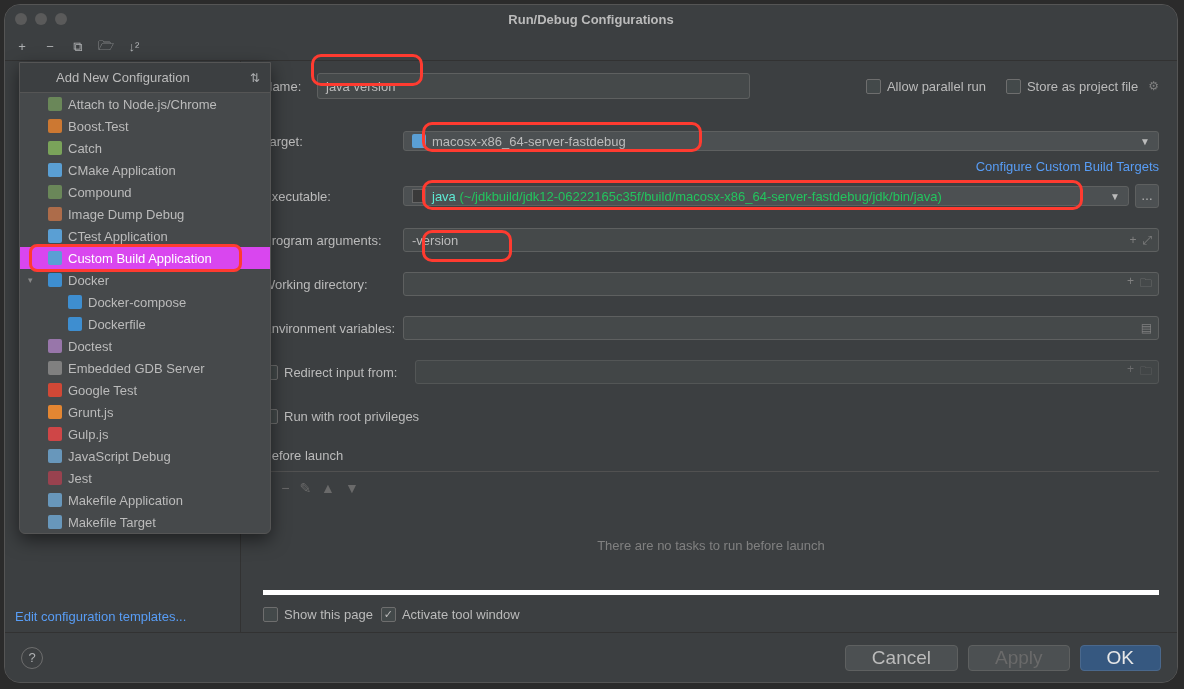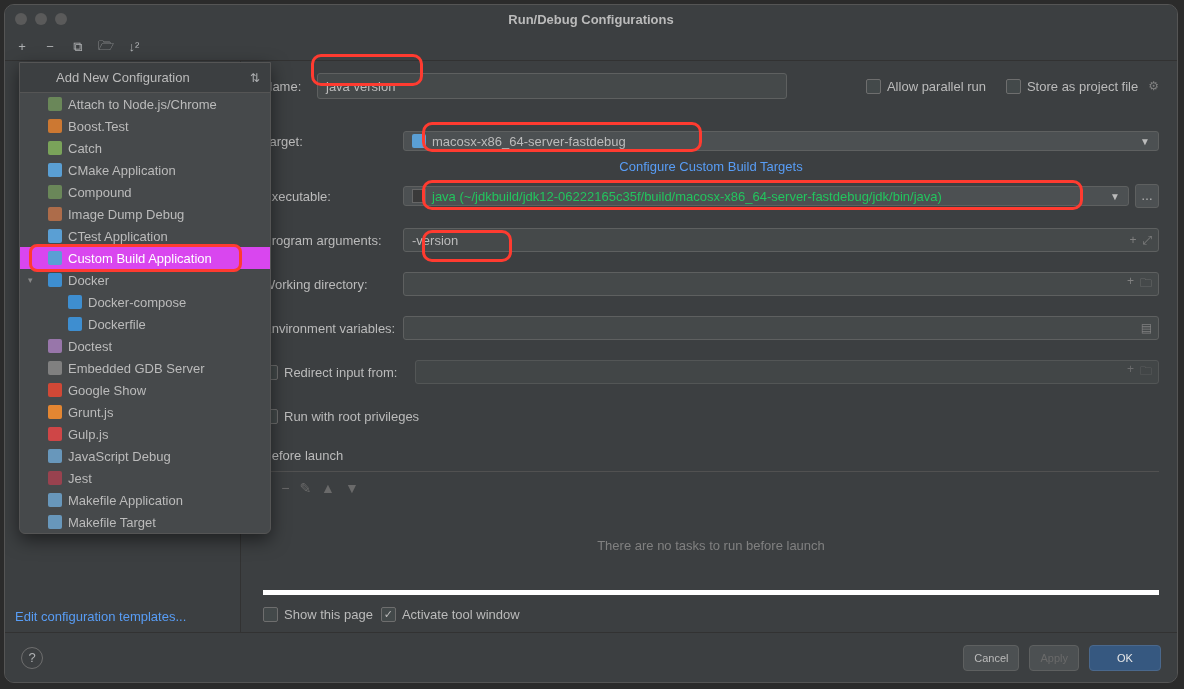--- a/index.html
+++ b/index.html
@@ -1,61 +1,61 @@
 <!DOCTYPE html>
 <html><head>
   <meta charset="utf-8">
   <style>
     * { box-sizing: border-box; margin: 0; padding: 0; font-family: -apple-system, BlinkMacSystemFont, "Segoe UI", sans-serif; }
     body { background: #2b2b2b; color: #bbbbbb; font-size: 13px; width: 1184px; height: 689px; overflow: hidden; position: relative; }
-    .dialog { width: 1174px; height: 679px; background: #3c3f41; border: 1px solid #555; border-radius: 10px; position: relative; overflow: hidden; margin: 4px; }
+    .dialog { width: 1174px; height: 679px; background: #3c3f41; border: 1px solid #555; border-radius: 16px; position: relative; overflow: hidden; margin: 4px; }
     .titlebar { height: 28px; display: flex; align-items: center; padding: 0 10px; background: #3c3f41; position: relative; }
     .traffic { display: flex; gap: 8px; }
     .traffic-dot { width: 12px; height: 12px; border-radius: 50%; background: #5a5a5a; }
     .title { position: absolute; left: 0; right: 0; text-align: center; font-weight: 600; color: #bbbbbb; font-size: 13px; }
     .toolbar { height: 28px; display: flex; align-items: center; padding: 0 8px; gap: 10px; border-bottom: 1px solid #323232; }
     .toolbar-icon { width: 18px; height: 18px; display: flex; align-items: center; justify-content: center; color: #afb1b3; cursor: pointer; }
     .content { display: flex; height: calc(100% - 28px - 28px - 50px); }
     .sidebar { width: 236px; background: #3c3f41; border-right: 1px solid #323232; position: relative; }
     .sidebar-empty { height: 100%; }
     .edit-templates { position: absolute; bottom: 8px; left: 10px; color: #589df6; font-size: 13px; cursor: pointer; }
     .main { flex: 1; padding: 12px 18px 0 22px; position: relative; overflow-y: auto; }
     .row { display: flex; align-items: center; margin-bottom: 20px; min-height: 24px; }
     .row-label { width: 140px; color: #bbbbbb; font-size: 13px; text-align: left; }
     .row-label.tight { width: auto; margin-right: 10px; }
     .input { height: 26px; background: #45494a; border: 1px solid #5e6060; border-radius: 3px; color: #bbbbbb; padding: 0 8px; font-size: 13px; display: flex; align-items: center; }
-    .input.name { width: 470px; align-items: center; }
+    .input.name { width: 433px; align-items: center; }
     .header-row { display: flex; align-items: center; justify-content: space-between; margin-bottom: 30px; }
     .checkbox-label { display: flex; align-items: center; gap: 6px; color: #bbbbbb; font-size: 13px; }
     .checkbox { width: 15px; height: 15px; border: 1px solid #6e6e6e; border-radius: 2px; background: #43494a; display: inline-block; }
     .checkbox.checked::after { content: "✓"; color: #bbbbbb; font-size: 11px; display: block; text-align: center; line-height: 13px; }
     .gear-small { color: #808080; font-size: 12px; margin-left: 4px; }
     .header-right { display: flex; align-items: center; gap: 20px; }
     .select { height: 20px; background: #4c5052; border: 1px solid #5e6060; border-radius: 3px; display: flex; align-items: center; padding: 0 8px; position: relative; flex: 1; }
     .select-arrow { position: absolute; right: 8px; color: #bbbbbb; font-size: 10px; }
     .select-icon { width: 14px; height: 14px; margin-right: 6px; background: #5a9fd4; border-radius: 2px; display: inline-block; }
     .exec-icon { width: 14px; height: 14px; margin-right: 6px; background: #3a3a3a; border: 1px solid #666; display: inline-block; }
     .link { color: #589df6; font-size: 13px; cursor: pointer; }
-    .link-row { text-align: center; margin-top: -14px; margin-bottom: 10px; }
+    .link-row { text-align: right; margin-top: -14px; margin-bottom: 10px; }
     .small-btn { width: 24px; height: 24px; background: #4c5052; border: 1px solid #5e6060; border-radius: 3px; display: flex; align-items: center; justify-content: center; color: #bbbbbb; cursor: pointer; font-size: 12px; }
     .full-input { flex: 1; height: 24px; background: #45494a; border: 1px solid #5e6060; border-radius: 3px; position: relative; }
     .input-icons-right { position: absolute; right: 6px; top: 50%; transform: translateY(-50%); display: flex; gap: 6px; color: #808080; }
     .input-icons-right span { font-size: 12px; cursor: pointer; }
-    .exec-text { color: #22c55e; }
+    .exec-text { color: #5eead4; }
     .exec-path { color: #22c55e; }
     .section-label { color: #bbbbbb; font-size: 13px; margin-top: 20px; margin-bottom: 8px; }
     .divider { height: 1px; background: #515151; margin-bottom: 4px; }
     .edit-tools { display: flex; gap: 10px; align-items: center; padding: 4px 0; }
     .edit-tool { color: #6a6a6a; font-size: 14px; cursor: default; }
     .before-launch-box { height: 90px; display: flex; align-items: center; justify-content: center; color: #808080; font-size: 13px; }
     .bottom-checks { display: flex; gap: 8px; padding: 12px 0 4px 0; border-top: 5px solid #ffffff; }
     .footer { position: absolute; bottom: 0; left: 0; right: 0; height: 50px; background: #3c3f41; border-top: 1px solid #323232; display: flex; align-items: center; justify-content: space-between; padding: 0 16px; }
     .help { width: 22px; height: 22px; border: 1px solid #6e6e6e; border-radius: 50%; display: flex; align-items: center; justify-content: center; color: #afb1b3; cursor: pointer; font-size: 13px; }
     .footer-buttons { display: flex; gap: 10px; }
-    .btn { height: 26px; padding: 0 10px; border-radius: 4px; font-size: 11px; cursor: pointer; display: flex; align-items: center; justify-content: center; }
+    .btn { height: 26px; padding: 0 26px; border-radius: 4px; font-size: 19px; cursor: pointer; display: flex; align-items: center; justify-content: center; }
     .btn.cancel { background: #4c5052; border: 1px solid #5e6060; color: #bbbbbb; }
     .btn.apply { background: #4c5052; border: 1px solid #5e6060; color: #6a6a6a; }
     .btn.ok { background: #365880; border: 1px solid #4a688c; color: #e8e8e8; min-width: 72px; }
     .popup { position: absolute; top: 57px; left: 14px; width: 252px; background: #46494b; border: 1px solid #555; border-radius: 0 0 6px 6px; box-shadow: 0 6px 18px rgba(0,0,0,0.5); z-index: 100; overflow: hidden; }
     .popup-header { height: 30px; display: flex; align-items: center; justify-content: space-between; padding: 0 10px 0 36px; color: #bbbbbb; font-size: 13px; border-bottom: 1px solid #555; background: #3c3f41; }
     .filter-icon { color: #afb1b3; font-size: 12px; cursor: pointer; }
     .popup-list { max-height: 450px; overflow-y: auto; }
     .popup-item { height: 22px; display: flex; align-items: center; padding: 0 6px 0 28px; color: #bbbbbb; font-size: 13px; cursor: pointer; gap: 6px; position: relative; }
     .popup-item.selected { background: #d946ef; color: #fff; }
     .popup-item.child { padding-left: 48px; }
@@ -274,21 +274,21 @@
         <div class="popup-item">
           <span class="popup-icon" style="background: rgb(152, 118, 170);"></span>
           <span>Doctest</span>
         </div>
         <div class="popup-item">
           <span class="popup-icon" style="background: rgb(128, 128, 128);"></span>
           <span>Embedded GDB Server</span>
         </div>
         <div class="popup-item">
           <span class="popup-icon" style="background: rgb(209, 72, 54);"></span>
-          <span>Google Show</span>
+          <span>Google Test</span>
         </div>
         <div class="popup-item">
           <span class="popup-icon" style="background: rgb(228, 134, 50);"></span>
           <span>Grunt.js</span>
         </div>
         <div class="popup-item">
           <span class="popup-icon" style="background: rgb(207, 70, 71);"></span>
           <span>Gulp.js</span>
         </div>
         <div class="popup-item">

